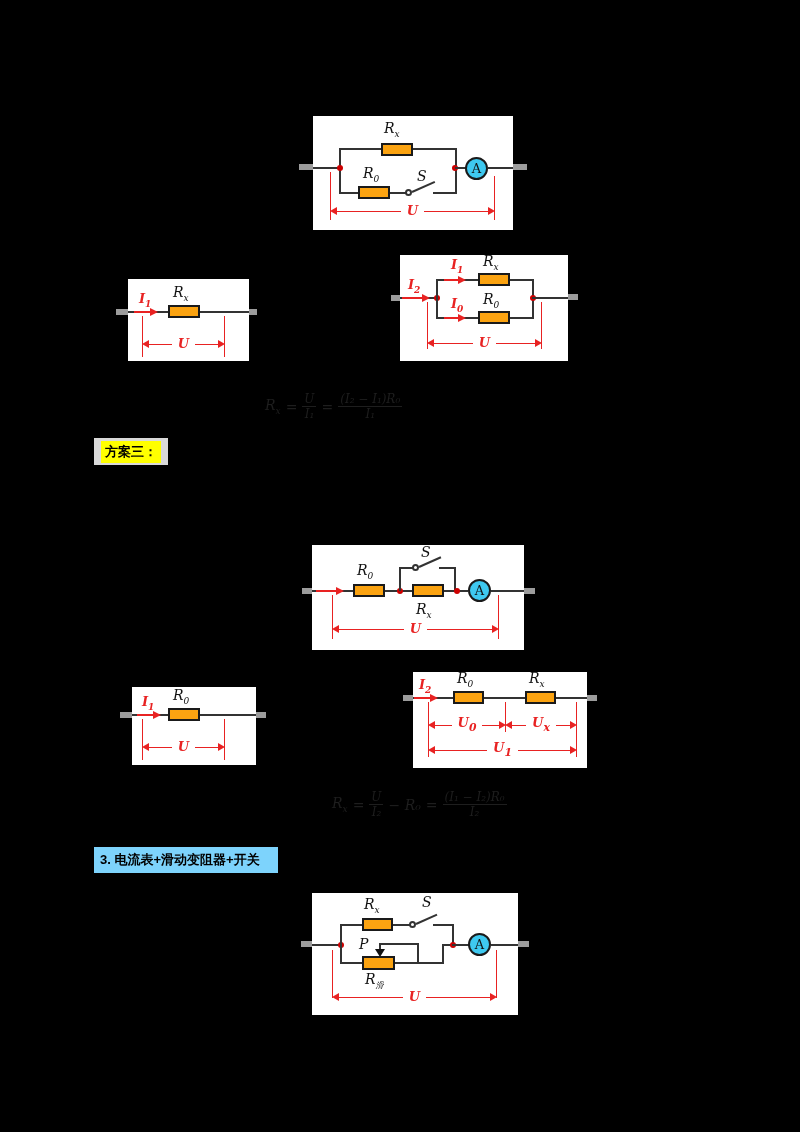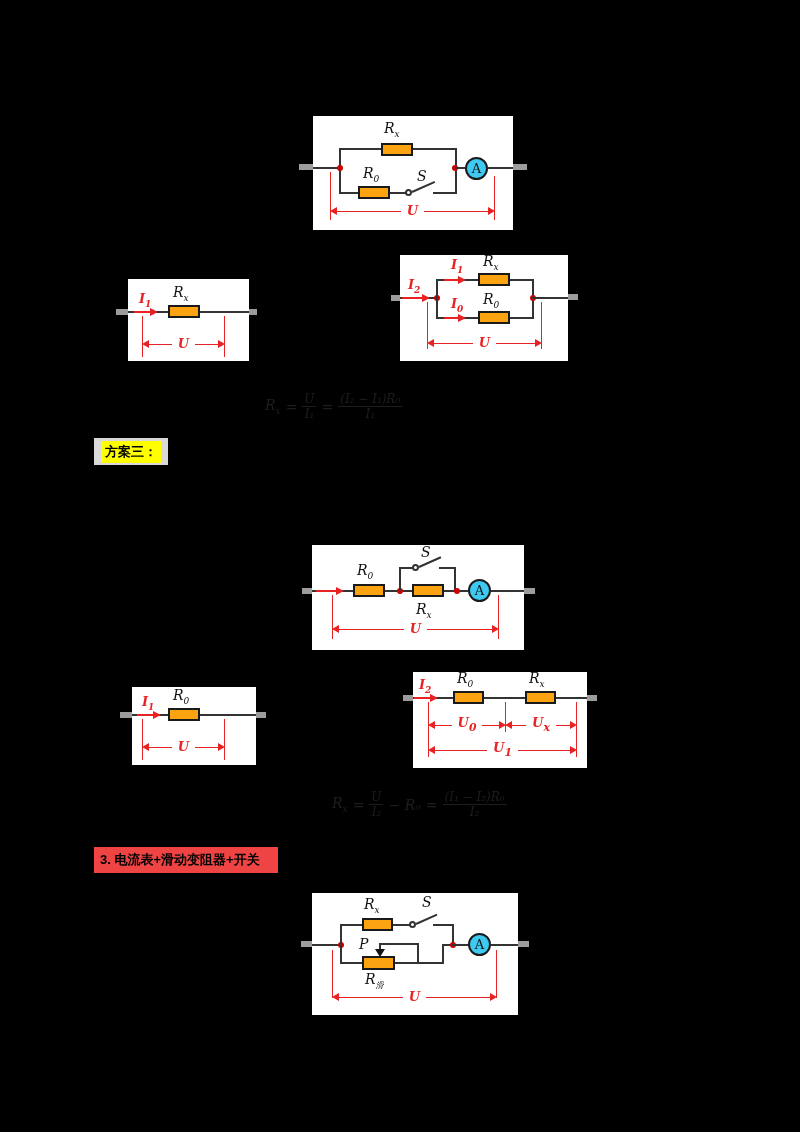--- a/index.html
+++ b/index.html
@@ -27,21 +27,21 @@
   .ca .ch{width:0;height:0;border-top:4px solid transparent;border-bottom:4px solid transparent;border-left:8px solid #e82222}
   .amm{position:absolute;width:23px;height:23px;border-radius:50%;background:#3ec9f0;
        border:2px solid #1a1a1a;box-sizing:border-box;display:flex;align-items:center;justify-content:center;
        font-family:"DejaVu Serif","Liberation Serif",serif;font-size:13px;color:#111}
   .swc{position:absolute;width:7px;height:7px;border-radius:50%;background:#fff;border:2px solid #333;box-sizing:border-box}
   .swl{position:absolute;height:2px;background:#333;transform-origin:0 50%;transform:rotate(-24deg)}
   .stub{position:absolute;background:#9c9c9c;height:6px}
   .tri-down{position:absolute;width:0;height:0;border-left:5px solid transparent;border-right:5px solid transparent;border-top:8px solid #111}
   .h-gray{position:absolute;background:#d9d9d9;display:flex;align-items:center;justify-content:center}
   .h-yellow{background:#ffff00;color:#000;font-weight:bold;font-size:13px;padding:2px 4px;white-space:nowrap}
-  .h-green{position:absolute;background:#ef4444;color:#000;font-weight:bold;font-size:13px;
+  .h-green{position:absolute;background:#7dd3fc;color:#000;font-weight:bold;font-size:13px;
            display:flex;align-items:center;padding:0 6px;white-space:nowrap}
   .formula{position:absolute;display:flex;align-items:center;gap:5px;color:#1e1e1e;
            font-family:"DejaVu Serif","Liberation Serif",serif;font-style:italic;font-size:14px}
   .formula sub{font-size:9px}
   .frac{display:inline-flex;flex-direction:column;align-items:center;font-size:12px;line-height:14px}
   .frac .fn{border-bottom:1px solid #1e1e1e;padding:0 2px}
 </style>
 </head>
 <body>
 

